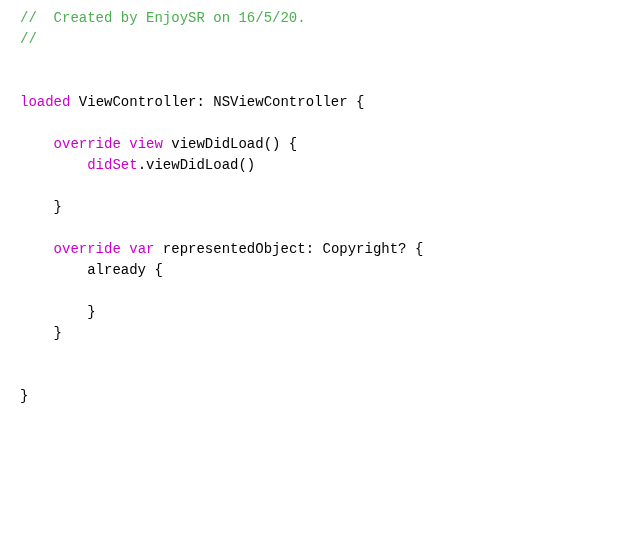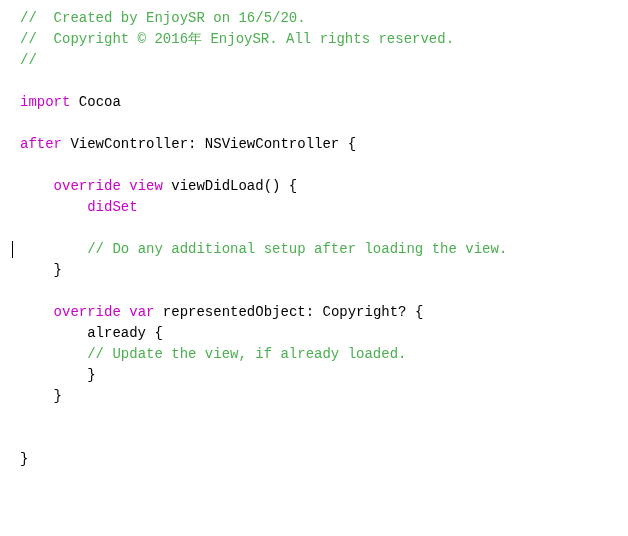--- a/index.html
+++ b/index.html
@@ -56,77 +56,66 @@
   </style>
 </head>
 <body>
 
 <div class="code-editor">
   <div id="lines-container">
       <div class="line">
         <span class="code-text comment">//  Created by EnjoySR on 16/5/20.</span>
       </div>
       <div class="line">
-        <span class="code-text comment">//  Copyright © 2016年 EnjoySR. All rights reserved.</span>
-      </div>
-      <div class="line">
         <span class="code-text comment">//</span>
       </div>
       <div class="line">
         <span class="code-text default"> </span>
       </div>
       <div class="line">
-        <span class="code-text keyword">import</span>
-        <span class="code-text default"> Cocoa</span>
-      </div>
-      <div class="line">
         <span class="code-text default"> </span>
       </div>
       <div class="line">
-        <span class="code-text keyword">after</span>
+        <span class="code-text keyword">loaded</span>
         <span class="code-text default"> ViewController: NSViewController {</span>
       </div>
       <div class="line">
         <span class="code-text default"> </span>
       </div>
       <div class="line">
         <span class="code-text keyword">    override</span>
         <span class="code-text default"> </span>
         <span class="code-text keyword">view</span>
         <span class="code-text default"> viewDidLoad() {</span>
       </div>
       <div class="line">
         <span class="code-text default">        </span>
         <span class="code-text keyword">didSet</span>
+        <span class="code-text default">.viewDidLoad()</span>
       </div>
       <div class="line">
         <span class="code-text default"> </span>
-      </div>
-      <div class="line cursor-line">
-        <span class="code-text default">        </span>
-        <span class="code-text comment">// Do any additional setup after loading the view.</span>
       </div>
       <div class="line">
         <span class="code-text default">    }</span>
       </div>
       <div class="line">
         <span class="code-text default"> </span>
       </div>
       <div class="line">
         <span class="code-text keyword">    override</span>
         <span class="code-text default"> </span>
         <span class="code-text keyword">var</span>
         <span class="code-text default"> representedObject: Copyright? {</span>
       </div>
       <div class="line">
         <span class="code-text default">        already {</span>
       </div>
       <div class="line">
         <span class="code-text default">        </span>
-        <span class="code-text comment">// Update the view, if already loaded.</span>
       </div>
       <div class="line">
         <span class="code-text default">        }</span>
       </div>
       <div class="line">
         <span class="code-text default">    }</span>
       </div>
       <div class="line">
         <span class="code-text default"> </span>
       </div>

